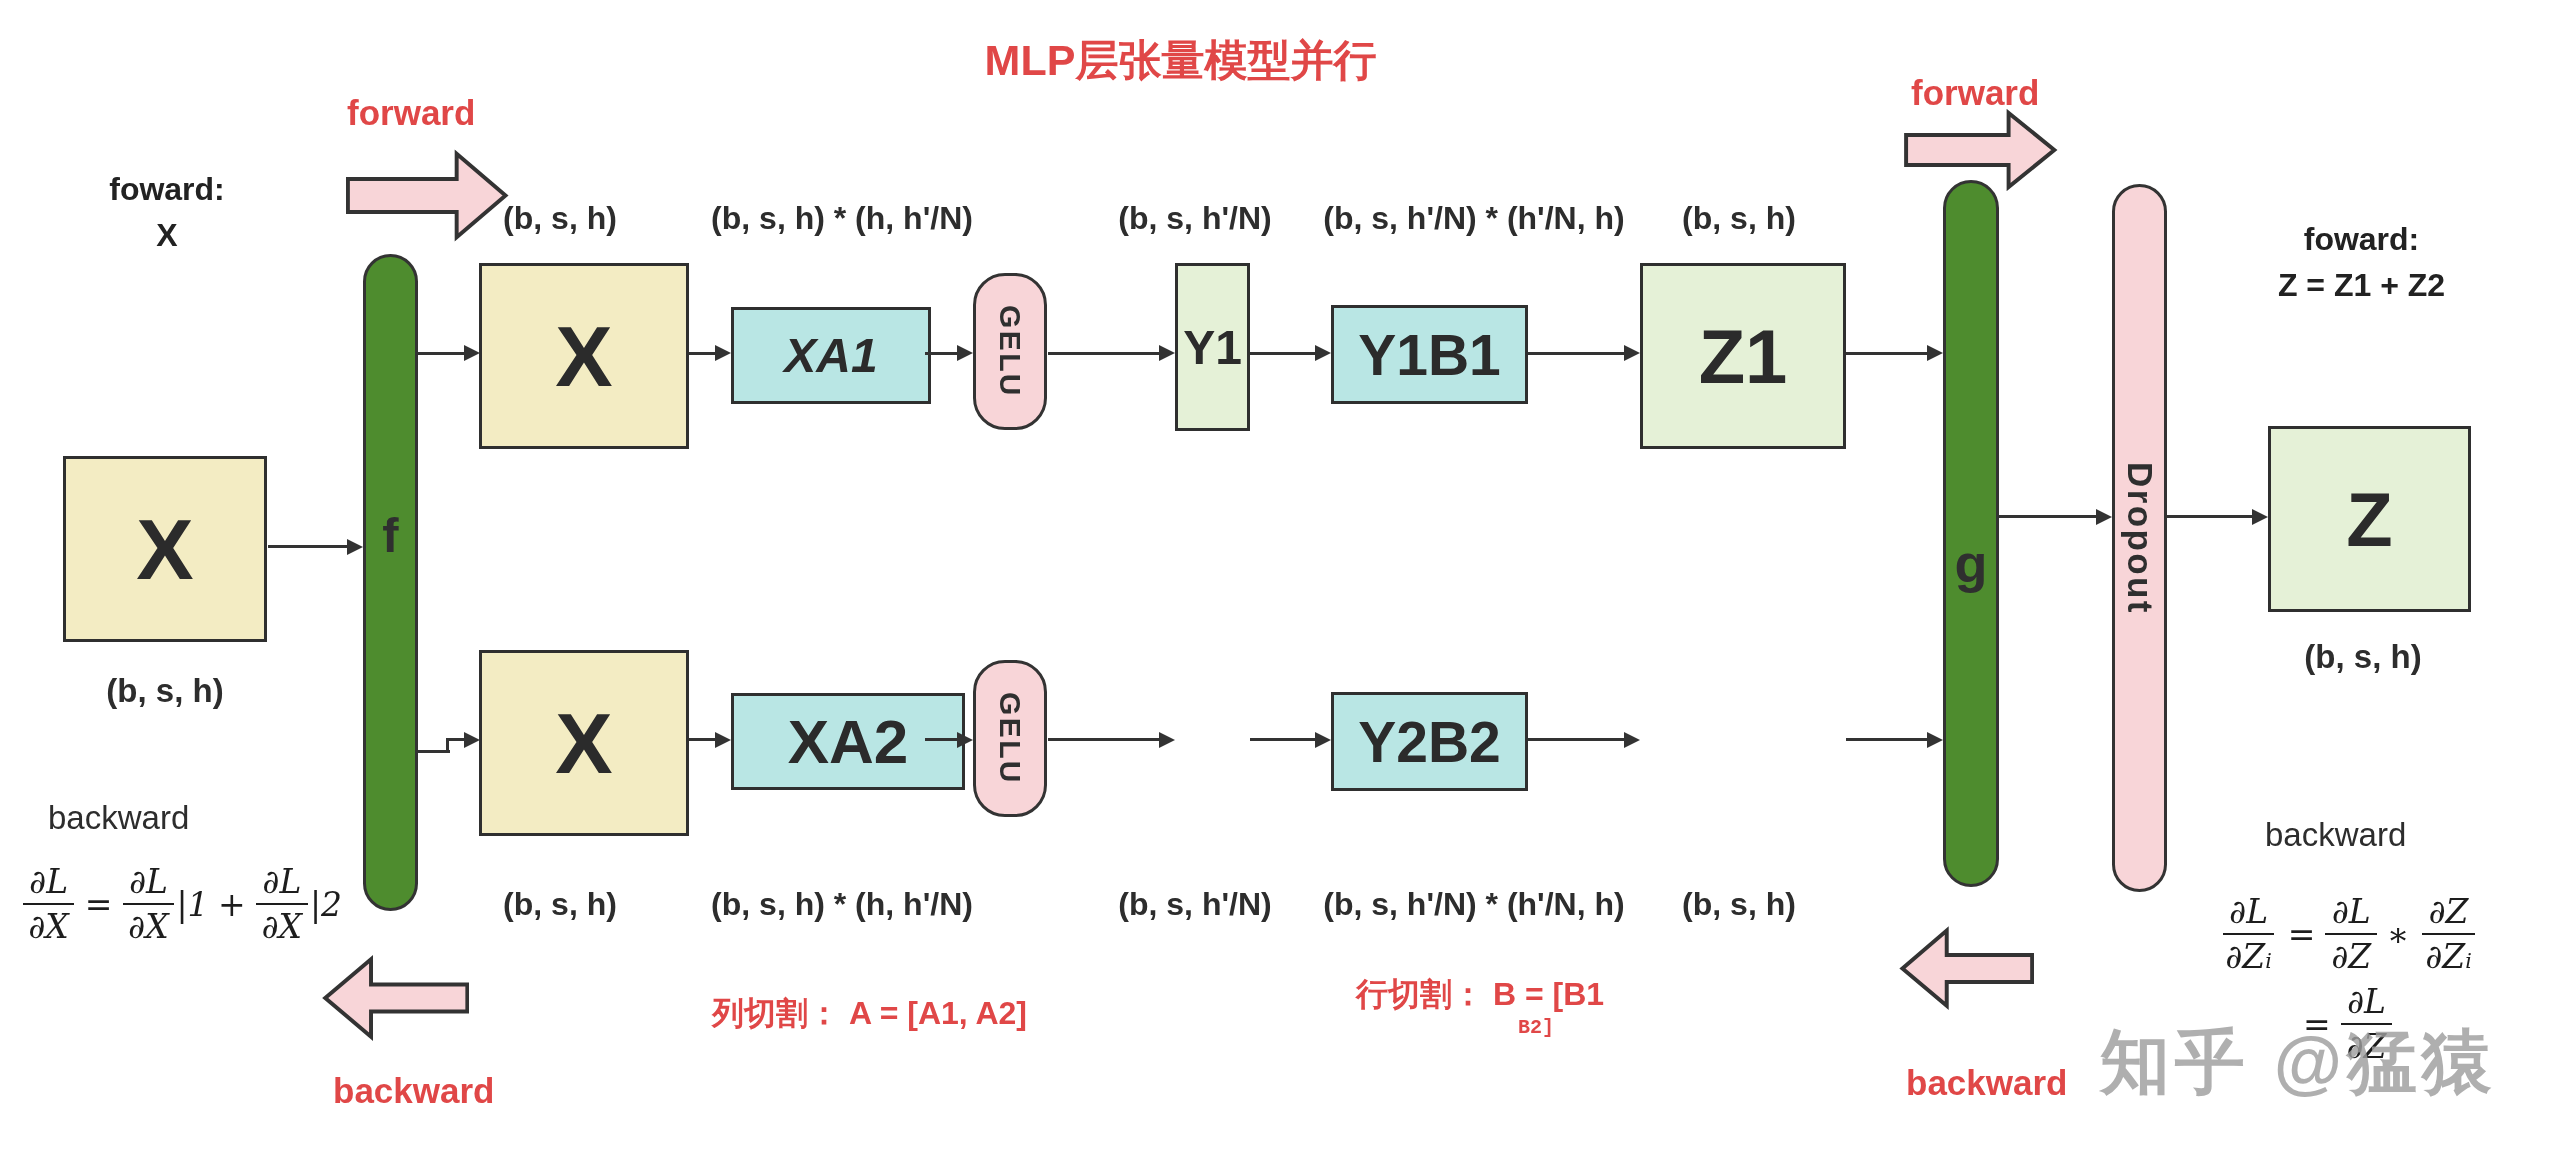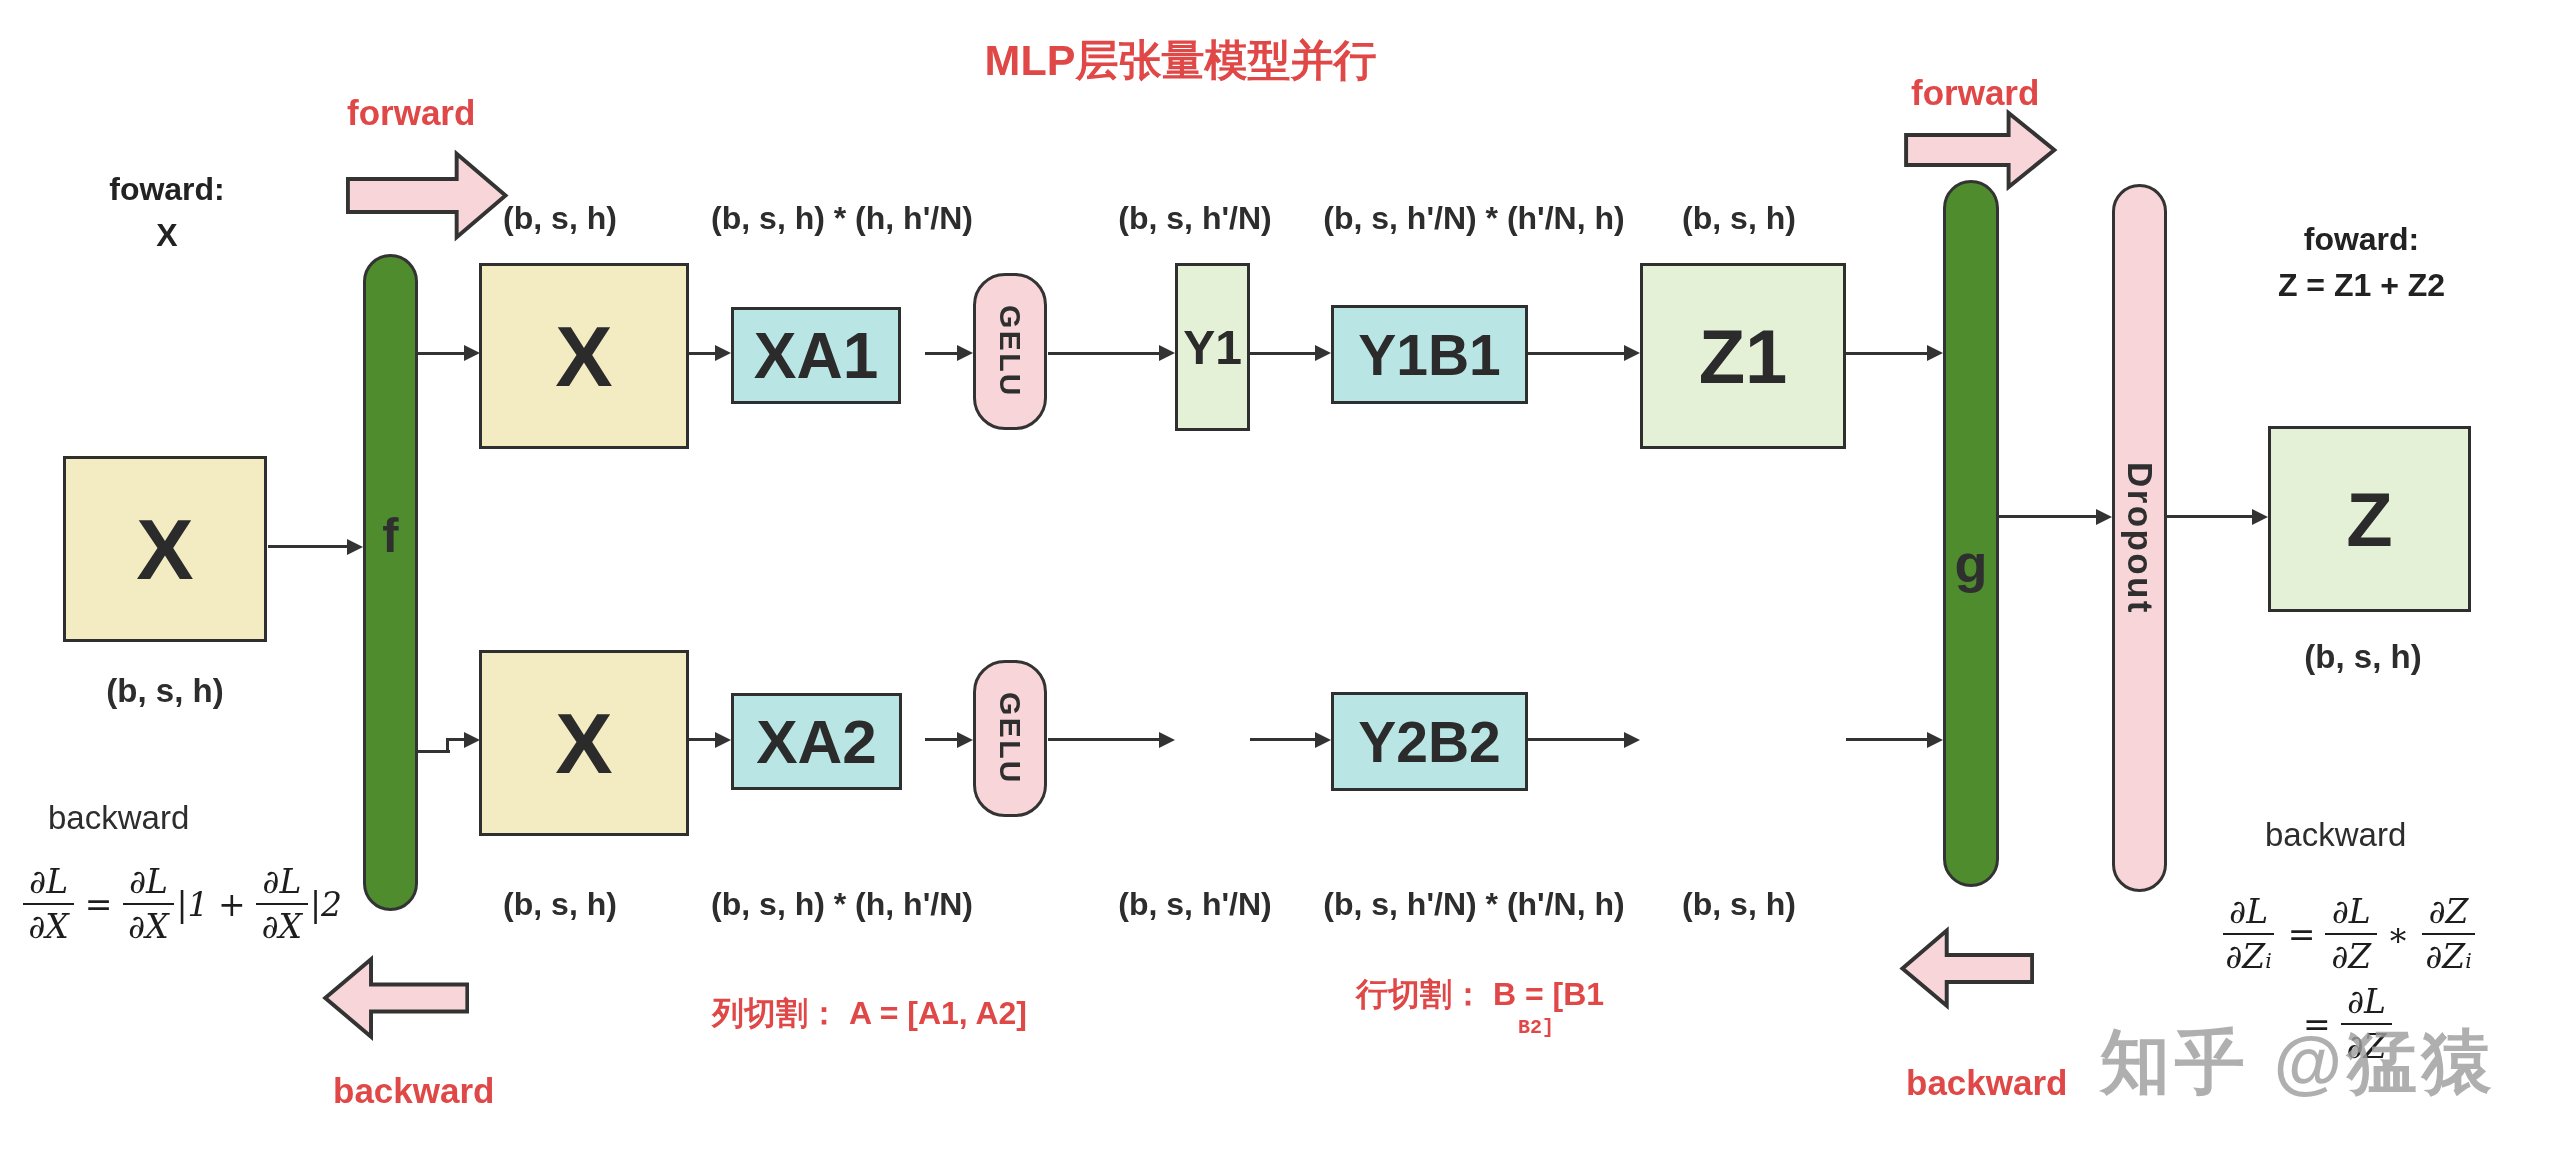--- a/index.html
+++ b/index.html
@@ -76,40 +76,40 @@
 
   <div class="dim" style="left:560px;top:200px;">(b, s, h)</div>
   <div class="dim" style="left:842px;top:200px;">(b, s, h) * (h, h'/N)</div>
   <div class="dim" style="left:1195px;top:200px;">(b, s,  h'/N)</div>
   <div class="dim" style="left:1474px;top:200px;">(b, s, h'/N) * (h'/N, h)</div>
   <div class="dim" style="left:1739px;top:200px;">(b, s, h)</div>
 
   <div class="box tan" style="left:479px;top:263px;width:210px;height:186px;font-size:86px;">
     <span>X</span>
   </div>
-  <div class="box cyan" style="left:731px;top:307px;width:170px;height:97px;font-size:64px;">
+  <div class="box cyan" style="left:731px;top:307px;width:200px;height:97px;font-size:48px;font-style:italic;">
     <span>XA1</span>
   </div>
   <div class="pillpink" style="left:973px;top:273px;width:74px;height:157px;">
     <span class="vtext" style="font-size:30px;">GELU</span>
   </div>
   <div class="box lgreen" style="left:1175px;top:263px;width:75px;height:168px;font-size:48px;">
     <span>Y1</span>
   </div>
   <div class="box cyan" style="left:1331px;top:305px;width:197px;height:99px;font-size:57px;">
     <span>Y1B1</span>
   </div>
   <div class="box lgreen" style="left:1640px;top:263px;width:206px;height:186px;font-size:76px;">
     <span>Z1</span>
   </div>
 
   <div class="box tan" style="left:479px;top:650px;width:210px;height:186px;font-size:86px;">
     <span>X</span>
   </div>
-  <div class="box cyan" style="left:731px;top:693px;width:171px;height:97px;font-size:62px;">
+  <div class="box cyan" style="left:731px;top:693px;width:234px;height:97px;font-size:62px;">
     <span>XA2</span>
   </div>
   <div class="pillpink" style="left:973px;top:660px;width:74px;height:157px;">
     <span class="vtext" style="font-size:30px;">GELU</span>
   </div>
   <div class="box cyan" style="left:1331px;top:692px;width:197px;height:99px;font-size:57px;">
     <span>Y2B2</span>
   </div>
 
   <div class="dim" style="left:560px;top:886px;">(b, s, h)</div>

